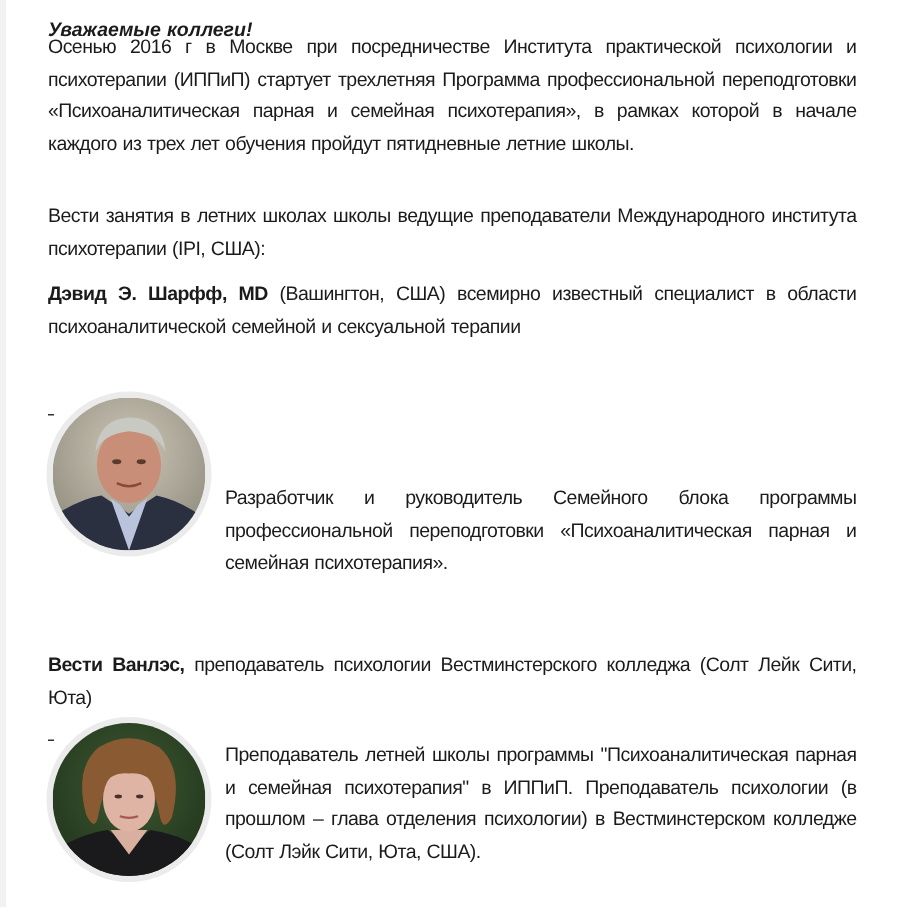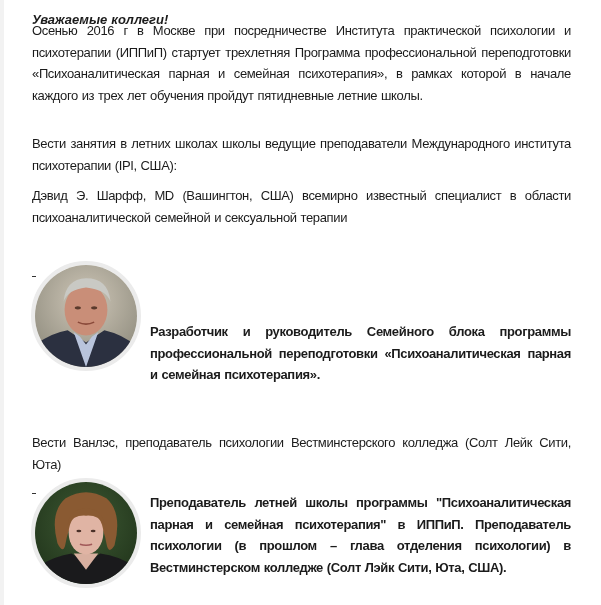--- a/index.html
+++ b/index.html
@@ -24,34 +24,34 @@
   }
   .title {
     position: absolute; left: 0; width: 539px; top: 9px;
     text-align: center; font-weight: bold; font-style: italic;
     font-size: 13px; letter-spacing: 0px !important;
   }
   .p1 { position: absolute; top: 20px; width: 539px; }
   .p2 { position: absolute; top: 133px; width: 539px; }
   .p3 { position: absolute; top: 185px; width: 539px; }
   .p5 { position: absolute; top: 432px; width: 539px; }
-  b { font-weight: normal; margin-top: 12px; }
+  b { font-weight: bold; margin-top: 12px; }
   .dash {
     position: absolute; width: 4px; height: 1px; background: #333;
   }
   .photo {
     position: absolute; width: 102px; height: 102px; border-radius: 50%;
     border: 4px solid #ebebeb; overflow: hidden;
   }
   .photo svg { width: 100%; height: 100%; display: block; }
   .bio {
     position: absolute; left: 150px; width: 421px;
     font-size: 13px; line-height: 21.7px;
   }
-  .bio p { margin: 0; text-align: justify; letter-spacing: -0.35px; word-spacing: 0.5px; font-weight: bold; }
+  .bio p { margin: 0; text-align: justify; letter-spacing: -0.35px; word-spacing: 0.5px; }
 </style>
 </head>
 <body>
 
 <div class="left-strip"></div>
 
 <div class="content">
   <p class="title">Уважаемые коллеги!</p>
 
   <p class="p1">Осенью 2016 г в Москве при посредничестве Института практической психологии и психотерапии (ИППиП) стартует трехлетняя Программа профессиональной переподготовки «Психоаналитическая парная и семейная психотерапия», в рамках которой в начале каждого из трех лет обучения пройдут пятидневные летние школы.</p>

